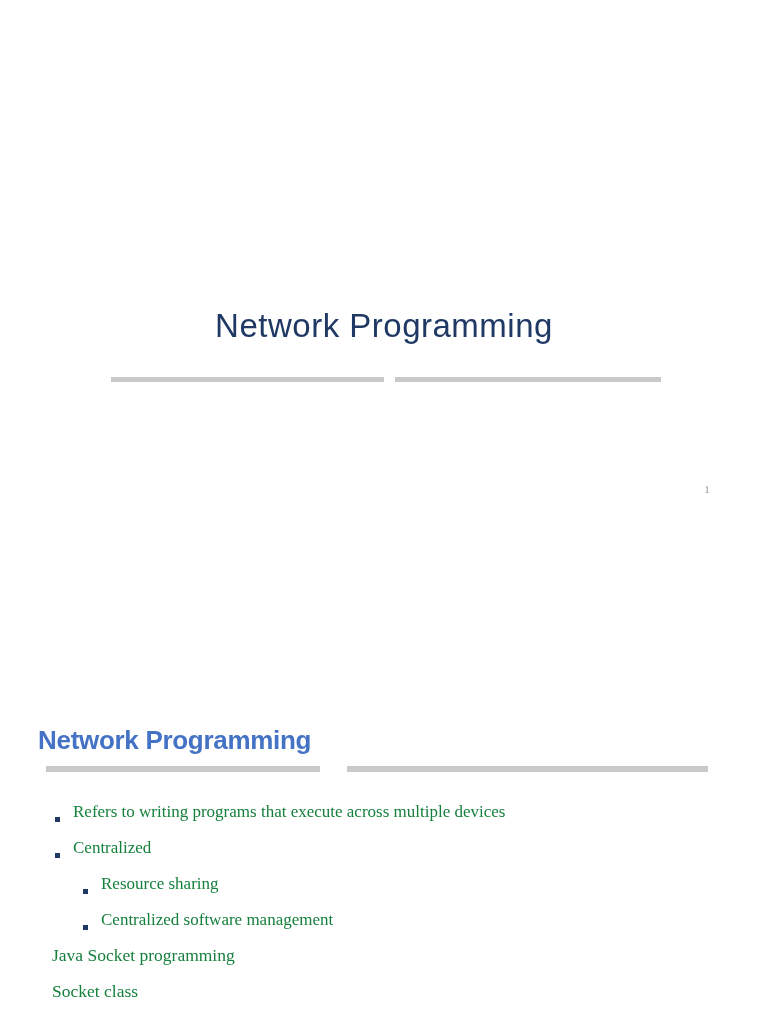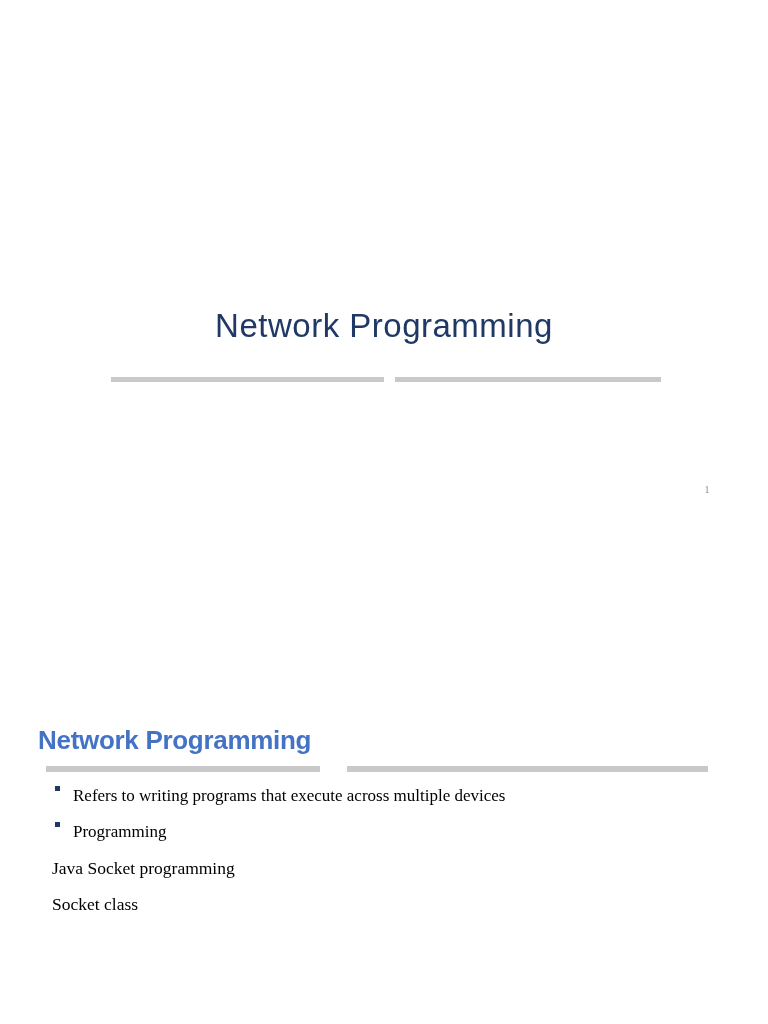--- a/index.html
+++ b/index.html
@@ -73,22 +73,22 @@
 
   .bullet-list {
     position: absolute;
     left: 0; top: 96px;
     width: 768px;
   }
   .line {
     position: relative;
     height: 36px;
     display: flex;
-    align-items: flex-start;
-    color: #000000;
+    align-items: flex-end;
+    color: #15803d;
     font-size: 17px;
     white-space: nowrap;
   }
   .line .sq {
     display: inline-block;
     width: 5px; height: 5px;
     background: #1F3864;
     margin-right: 13px;
     flex: 0 0 auto;
   }
@@ -119,24 +119,32 @@
 
     <div class="bullet-list">
 
       <div class="line level1">
         <span class="sq"></span>
         <span>Refers to writing programs that execute across multiple devices</span>
       </div>
 
       <div class="line level1">
         <span class="sq"></span>
-        <span>Programming</span>
+        <span>Centralized</span>
       </div>
 
+      <div class="line level2">
+        <span class="sq"></span>
+        <span>Resource sharing</span>
+      </div>
 
+      <div class="line level2">
+        <span class="sq"></span>
+        <span>Centralized software management</span>
+      </div>
 
       <div class="line boldline">
         <span>Java Socket programming</span>
       </div>
 
 
       <div class="line boldline">
         <span>Socket class</span>
       </div>
 

